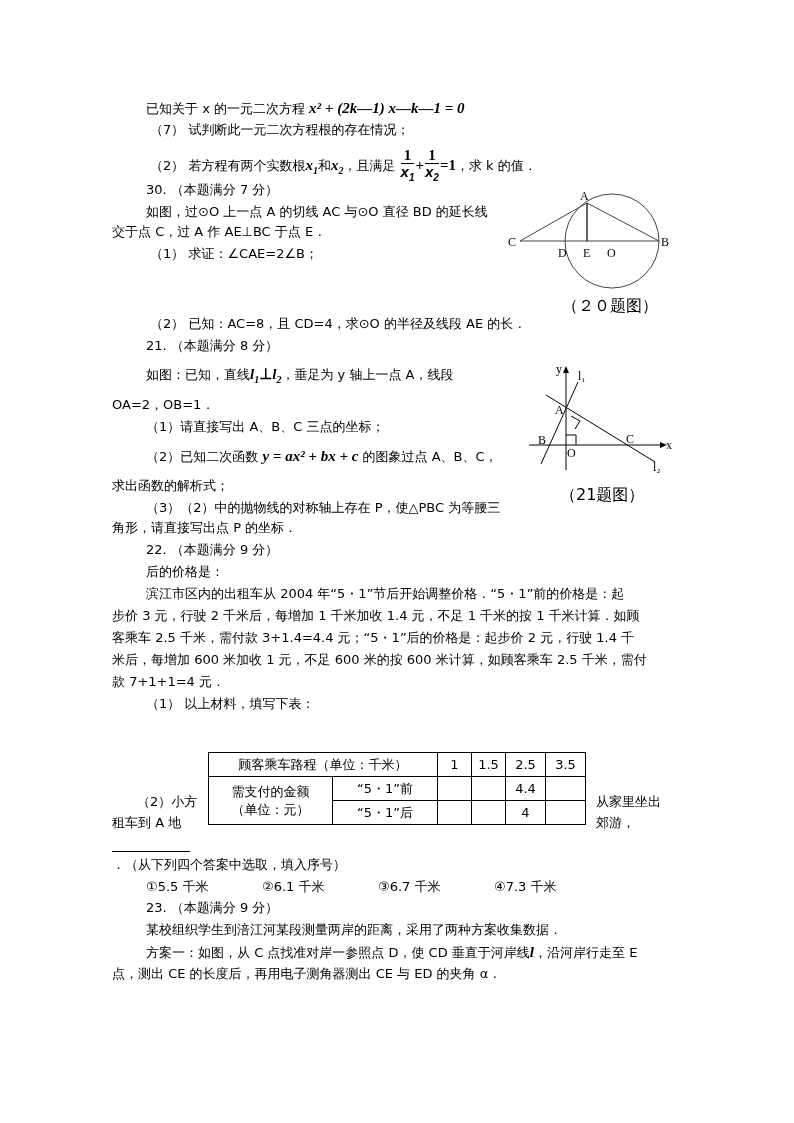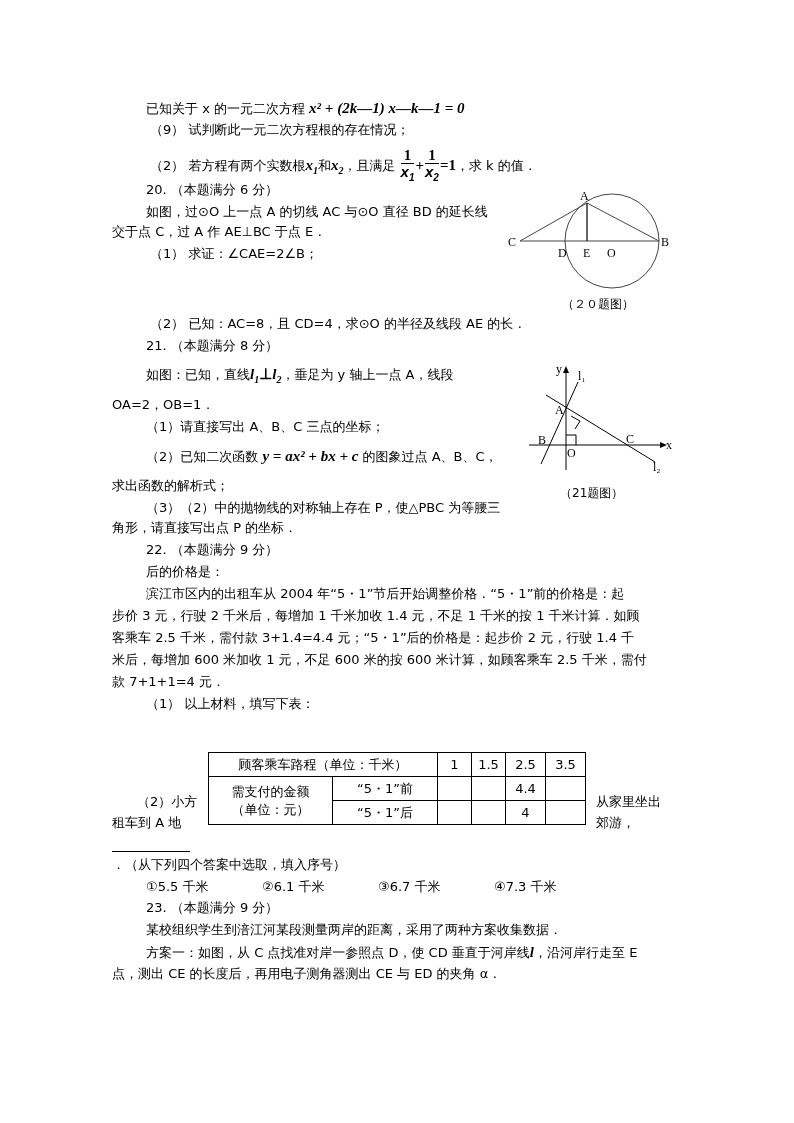--- a/index.html
+++ b/index.html
@@ -8,39 +8,39 @@
   .ln { position: absolute; white-space: nowrap; line-height: 16px; font-size: 13px; }
   .math { font-family: "Liberation Serif", serif; font-weight: bold; font-style: italic; font-size: 15px; }
   .mathn { font-family: "Liberation Serif", serif; font-weight: bold; font-size: 15px; }
   .frac { display: inline-block; vertical-align: middle; text-align: center; margin: 0 1px; }
   .frac .num { display: block; border-bottom: 1px solid #000; padding: 0 2px; line-height: 16px;
                font-family: "Liberation Serif", serif; font-weight: bold; font-size: 15px; }
   .frac .den { display: block; line-height: 16px; font-family: Liberation Sans, sans-serif;
                font-weight: bold; font-style: italic; font-size: 15px; }
   sub { font-size: 10px; }
   svg text { font-family: "Liberation Serif", serif; font-size: 12px; }
-  .caption { position: absolute; font-size: 12px; white-space: nowrap; }
+  .caption { position: absolute; font-size: 16px; white-space: nowrap; }
   table.fare { position: absolute; left: 208px; top: 752px; border-collapse: collapse; font-size: 13px; }
   table.fare td { border: 1px solid #000; text-align: center; padding: 0; height: 23px; }
   .blank { display: inline-block; width: 78px; border-bottom: 1px solid #000; height: 12px; vertical-align: bottom; }
 </style>
 </head>
 <body>
 
 <div class="ln" style="left:146px; top:100px;">
   <span>已知关于 x 的一元二次方程</span>
   <span class="math">x² + (2k—1) x—k—1 = 0</span>
 </div>
-<div class="ln" style="left:150px; top:122px;">（9）    试判断此一元二次方程根的存在情况；</div>
+<div class="ln" style="left:150px; top:122px;">（7）    试判断此一元二次方程根的存在情况；</div>
 <div class="ln" style="left:150px; top:147px;">
   <span>（2）    若方程有两个实数根</span><span class="math"><span>x</span><sub>1</sub></span><span>和</span><span class="math"><span>x</span><sub>2</sub></span><span>，且满足</span>
   <span class="frac"><span class="num">1</span><span class="den"><span>x</span><sub>1</sub></span></span><span class="mathn">+</span><span class="frac"><span class="num">1</span><span class="den"><span>x</span><sub>2</sub></span></span><span class="mathn">=1</span><span>，求 k 的值．</span>
 </div>
 
-<div class="ln" style="left:146px; top:182px;">20. （本题满分 6 分）</div>
+<div class="ln" style="left:146px; top:182px;">30. （本题满分 7 分）</div>
 <div class="ln" style="left:146px; top:204px;">如图，过⊙O 上一点 A 的切线 AC 与⊙O 直径 BD 的延长线</div>
 <div class="ln" style="left:112px; top:224px;">交于点 C，过 A 作 AE⊥BC 于点 E．</div>
 <div class="ln" style="left:150px; top:246px;">（1）    求证：∠CAE=2∠B；</div>
 
 <svg style="position:absolute; left:500px; top:185px;" width="190" height="110">
   <circle cx="112" cy="56" r="47" fill="none" stroke="#444" stroke-width="1"></circle>
   <line x1="20" y1="56" x2="159" y2="56" stroke="#444" stroke-width="1"></line>
   <line x1="20" y1="56" x2="87" y2="18" stroke="#444" stroke-width="1"></line>
   <line x1="87" y1="18" x2="159" y2="56" stroke="#444" stroke-width="1"></line>
   <line x1="87" y1="18" x2="87" y2="56" stroke="#000" stroke-width="1.2"></line>

